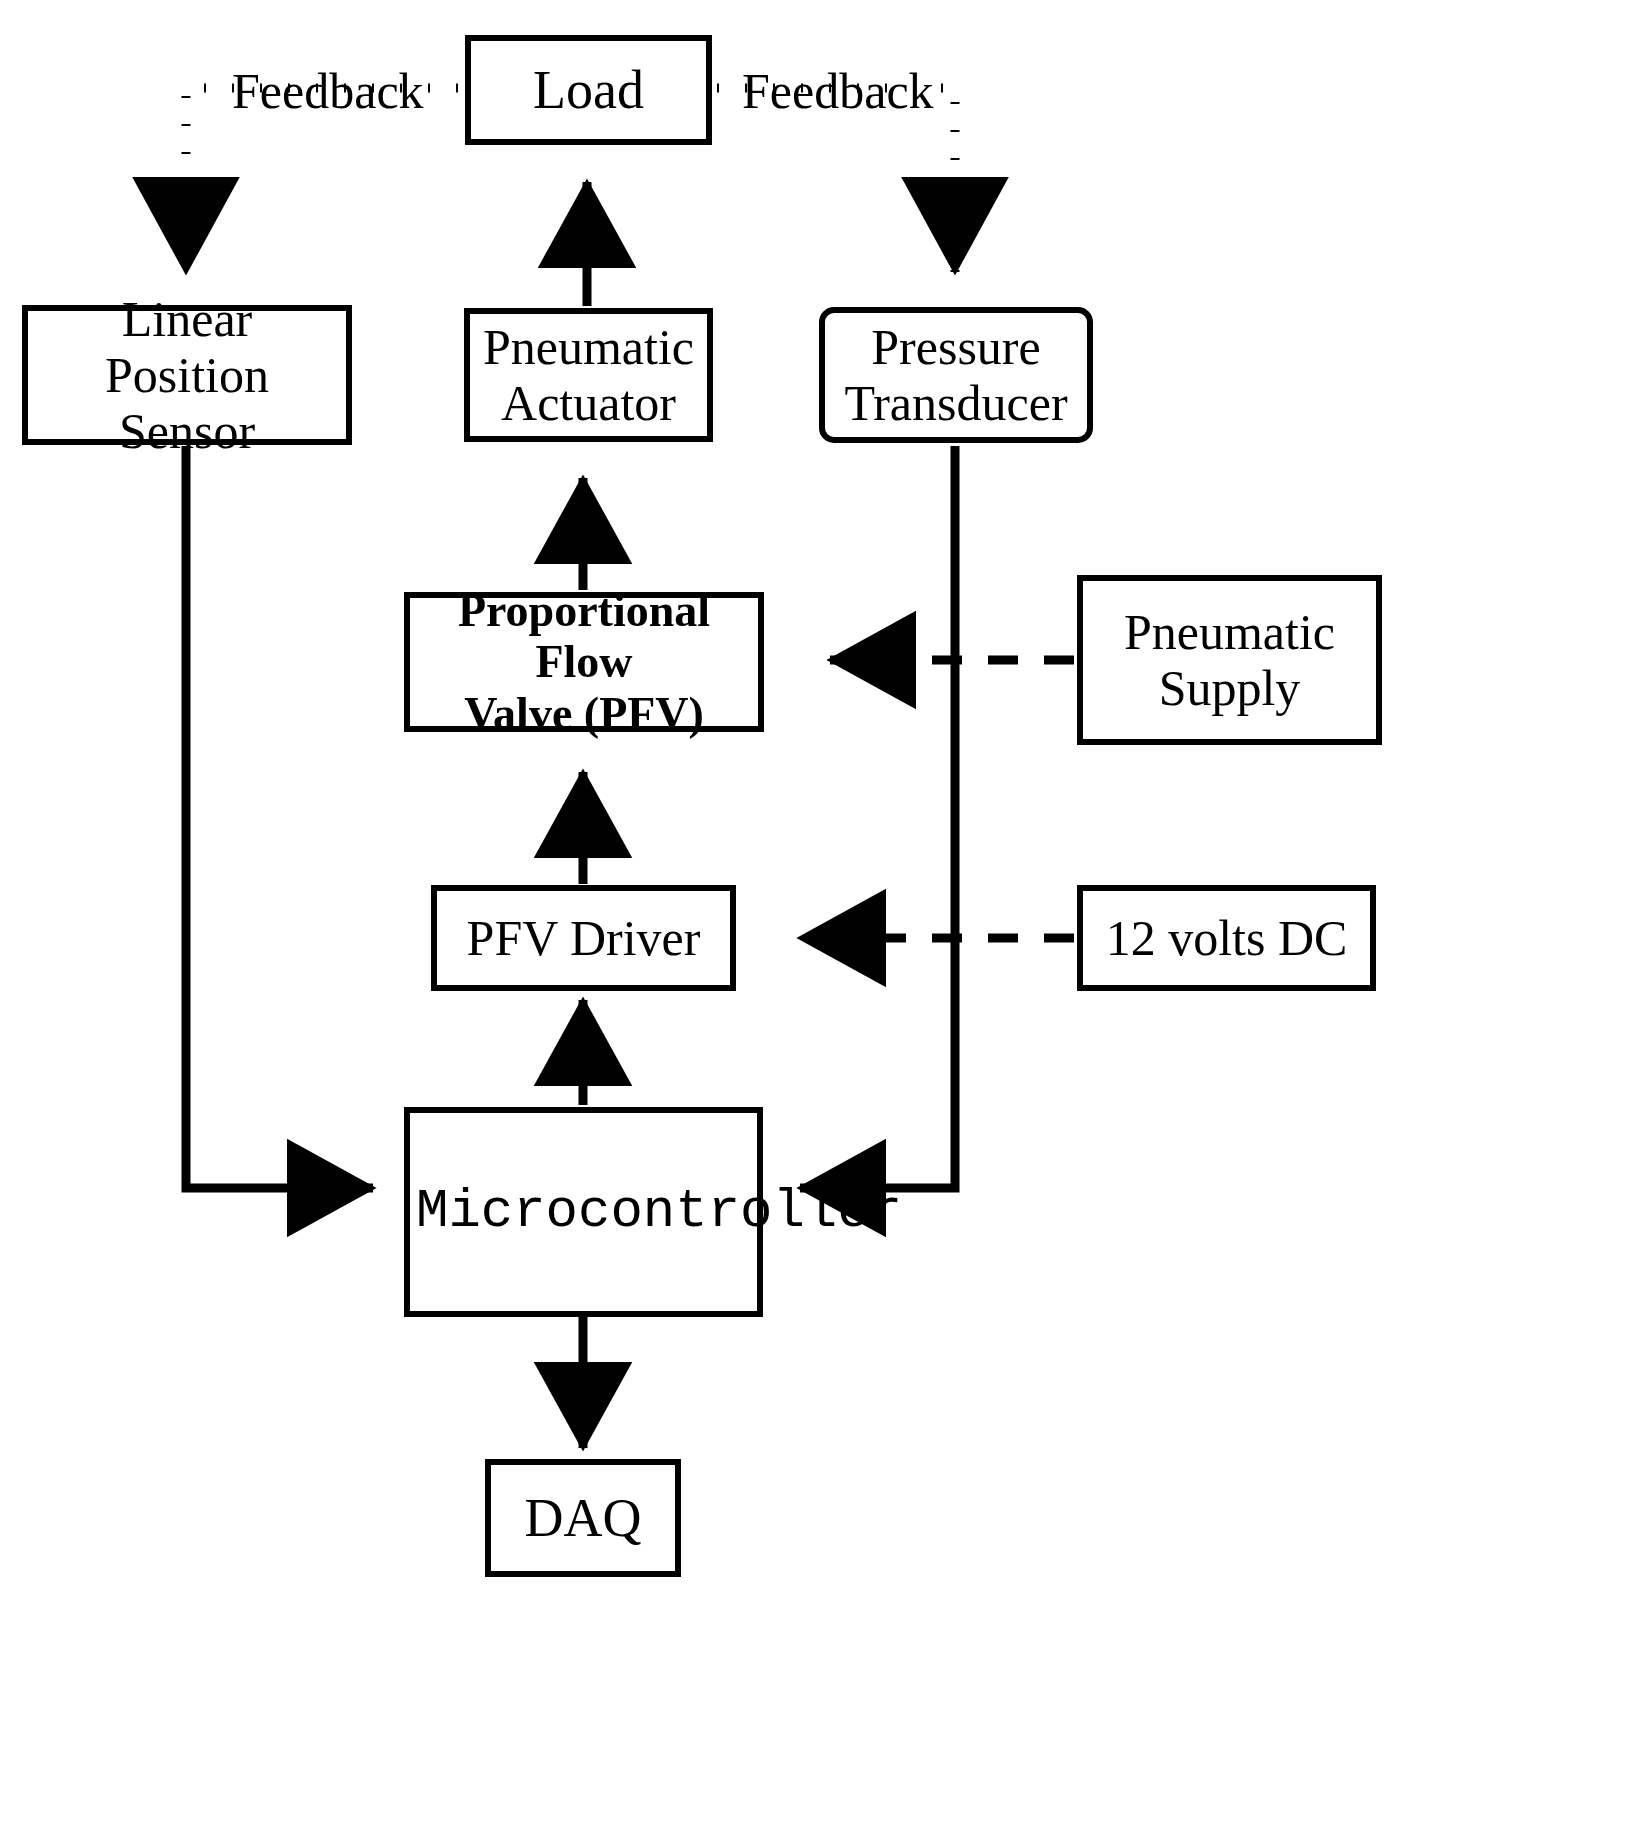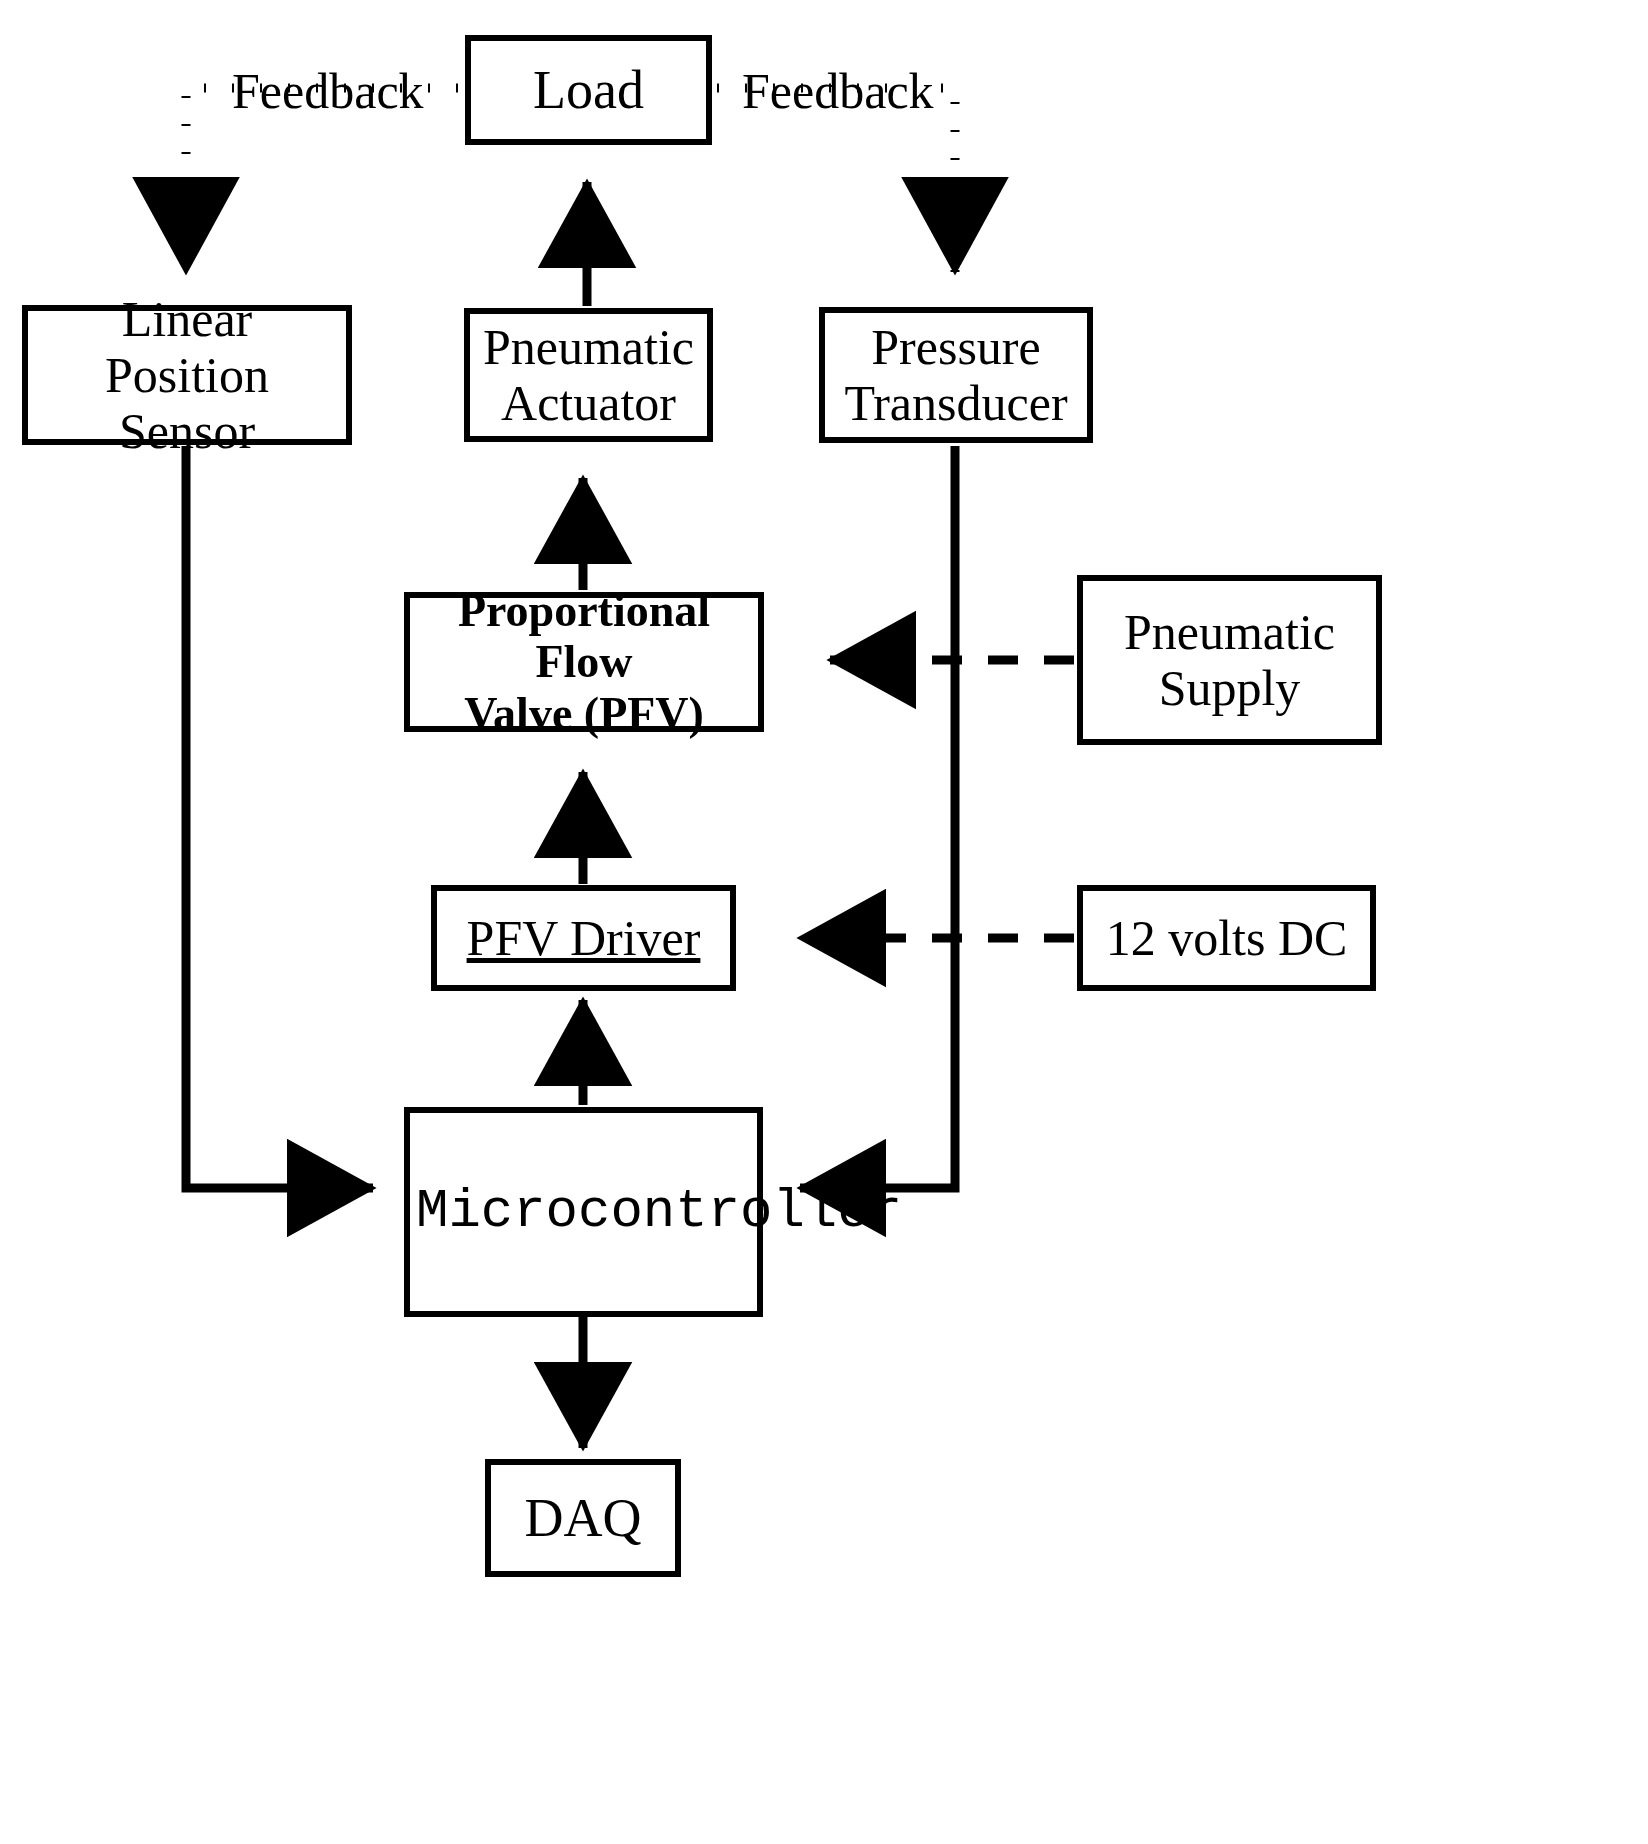--- a/index.html
+++ b/index.html
@@ -122,36 +122,36 @@
 
   <div class="node-box fs-54" style="left:465px; top:35px; width:247px; height:110px;">
     <span class="node-label">Load</span>
   </div>
 
   <div class="node-box fs-50" style="left:464px; top:308px; width:249px; height:134px;">
     <span class="node-label">Pneumatic
 Actuator</span>
   </div>
 
-  <div class="node-box fs-50" style="left:819px; top:307px; width:274px; height:136px;">
+  <div class="node-box fs-50" style="left:819px; top:307px; width:274px; height:136px;border-radius:15px;">
     <span class="node-label">Pressure
 Transducer</span>
   </div>
 
   <div class="node-box fs-46" style="left:404px; top:592px; width:360px; height:140px;">
     <span class="node-label">Proportional Flow
 Valve (PFV)</span>
   </div>
 
   <div class="node-box fs-50" style="left:1077px; top:575px; width:305px; height:170px;">
     <span class="node-label">Pneumatic
 Supply</span>
   </div>
 
-  <div class="node-box fs-50" style="left:431px; top:885px; width:305px; height:106px;text-decoration:underline;">
+  <div class="node-box fs-50" style="left:431px; top:885px; width:305px; height:106px;">
     <span class="node-label">PFV Driver</span>
   </div>
 
   <div class="node-box fs-50" style="left:1077px; top:885px; width:299px; height:106px;">
     <span class="node-label">12 volts DC</span>
   </div>
 
   <div class="node-box fs-54" style="left:404px; top:1107px; width:359px; height:210px;font-family:Liberation Mono, monospace;">
     <span class="node-label">Microcontroller</span>
   </div>

